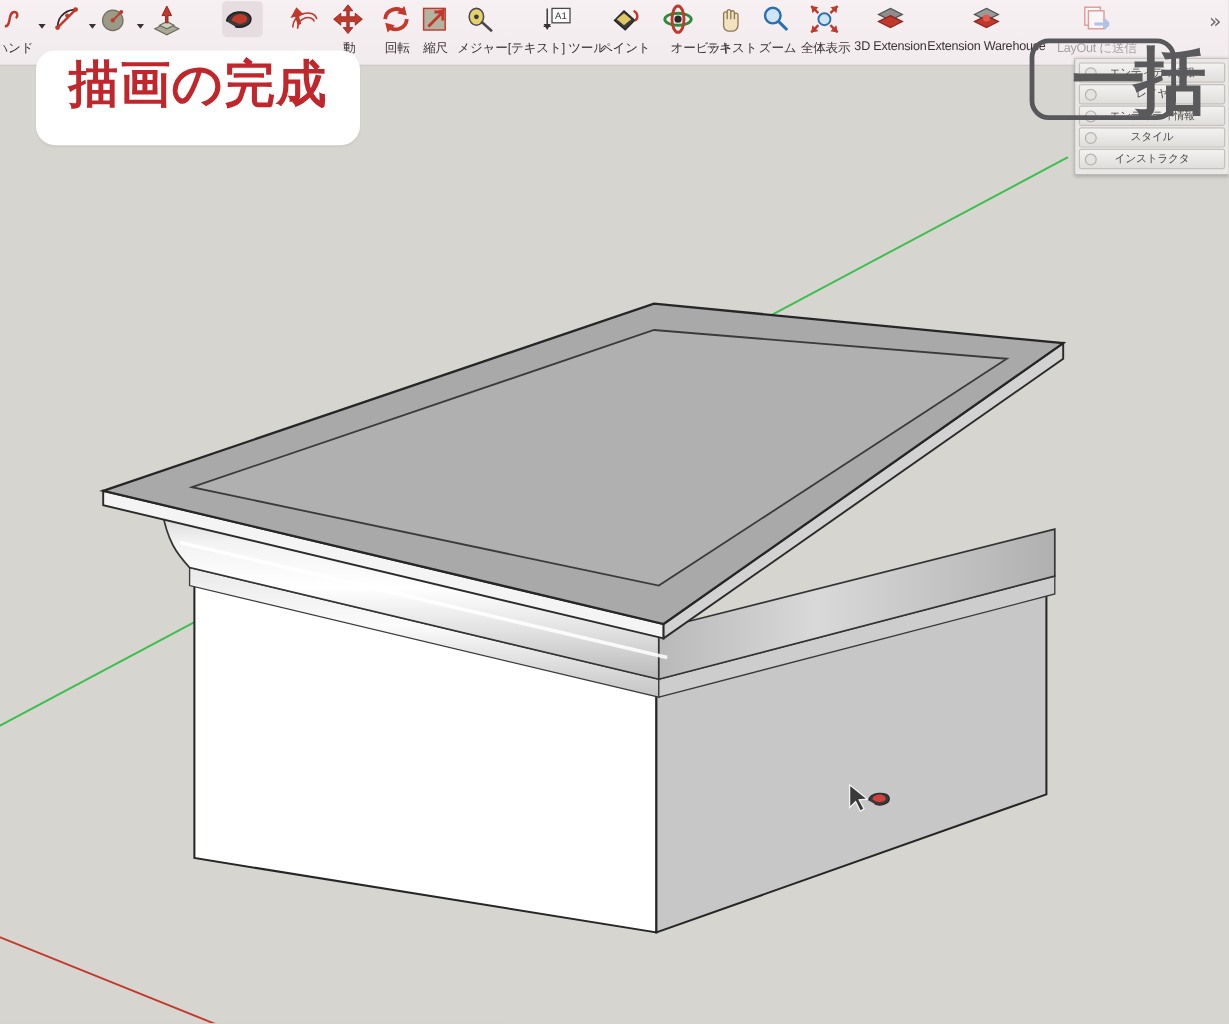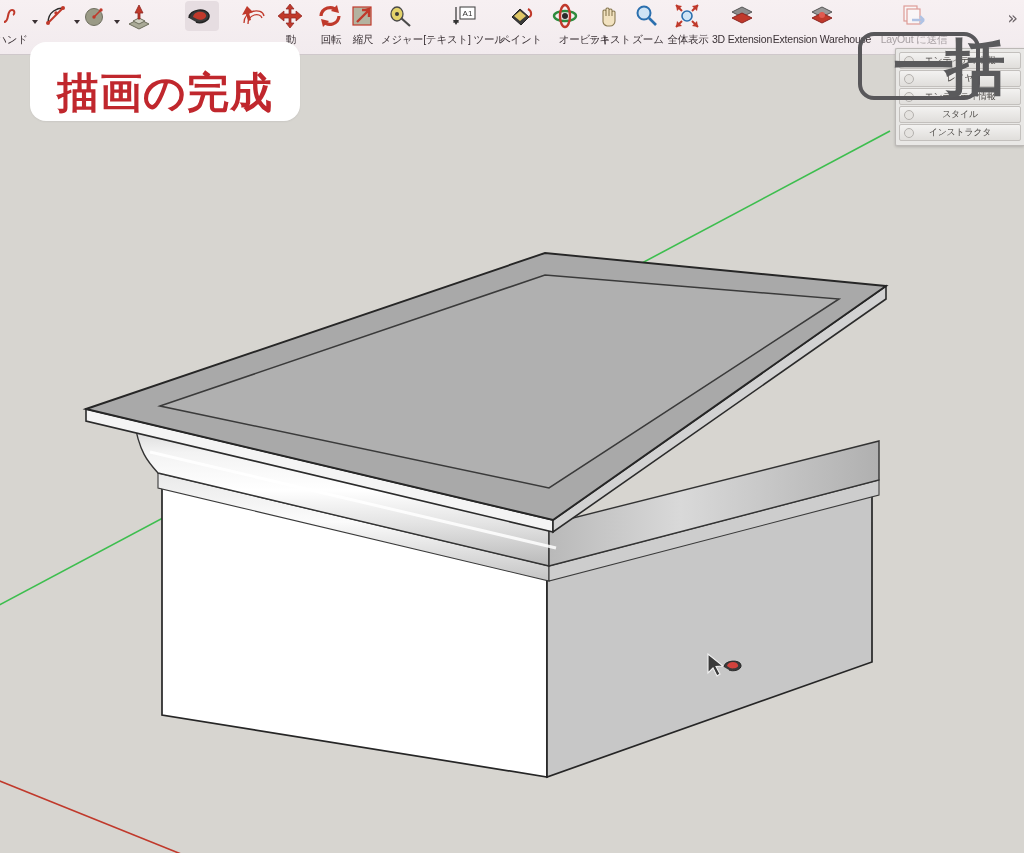--- a/index.html
+++ b/index.html
@@ -87,21 +87,21 @@
     white-space:nowrap;overflow:hidden;
     text-align:center;
     pointer-events:none;
     margin-left:24px;
   }
 
   
   .badge{
     position:absolute;left:30px;top:42px;width:270px;height:79px;
     background:#ffffff;border-radius:16px;
-    display:flex;align-items:flex-end;justify-content:center;
+    display:flex;align-items:flex-start;justify-content:center;
     box-shadow:0 1px 2px rgba(0,0,0,.06);
   }
   .badge span{
     font-family:"DejaVu Sans","Liberation Sans",sans-serif;
     font-weight:bold;font-size:42px;color:#c0272d;letter-spacing:1px;
   }
 
   
   .cursor{position:absolute;left:706px;top:653px;width:42px;height:30px;}
 </style>

